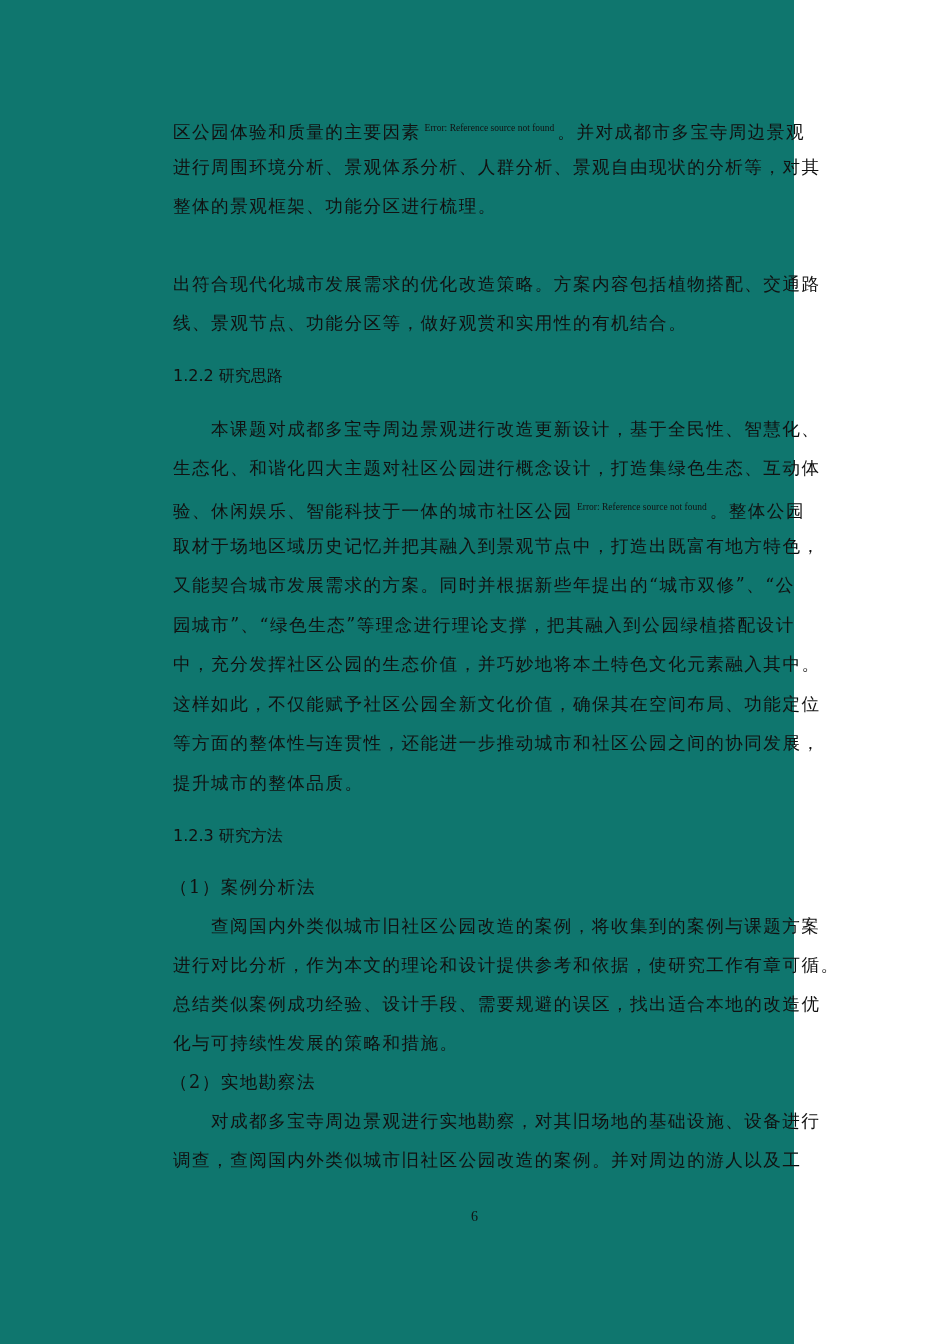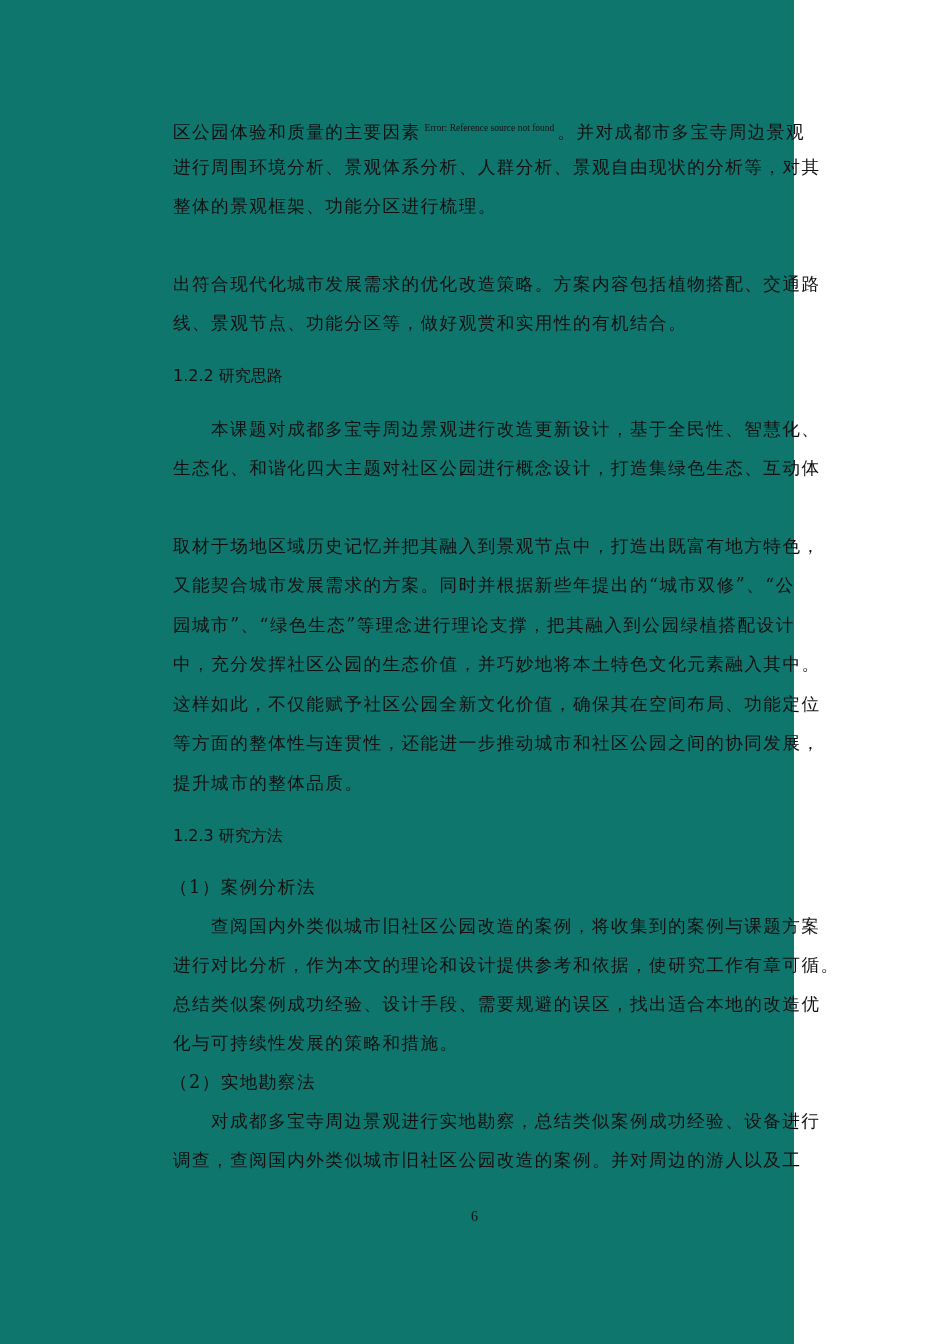--- a/index.html
+++ b/index.html
@@ -34,34 +34,35 @@
   <div class="line" style="top:156px">进行周围环境分析、景观体系分析、人群分析、景观自由现状的分析等，对其</div>
   <div class="line" style="top:195px">整体的景观框架、功能分区进行梳理。</div>
 
   <div class="line" style="top:273px">出符合现代化城市发展需求的优化改造策略。方案内容包括植物搭配、交通路</div>
   <div class="line" style="top:312px">线、景观节点、功能分区等，做好观赏和实用性的有机结合。</div>
 
   <div class="heading" style="top:365px">1.2.2 研究思路</div>
 
   <div class="line indent" style="top:418px">本课题对成都多宝寺周边景观进行改造更新设计，基于全民性、智慧化、</div>
   <div class="line" style="top:457px">生态化、和谐化四大主题对社区公园进行概念设计，打造集绿色生态、互动体</div>
+  <div class="line" style="top:496px"><span>验、休闲娱乐、智能科技于一体的城市社区公园</span><span class="sup">Error: Reference source not found</span><span>。整体公园</span></div>
   <div class="line" style="top:535px">取材于场地区域历史记忆并把其融入到景观节点中，打造出既富有地方特色，</div>
   <div class="line" style="top:574px">又能契合城市发展需求的方案。同时并根据新些年提出的“城市双修”、“公</div>
   <div class="line" style="top:614px">园城市”、“绿色生态”等理念进行理论支撑，把其融入到公园绿植搭配设计</div>
   <div class="line" style="top:653px">中，充分发挥社区公园的生态价值，并巧妙地将本土特色文化元素融入其中。</div>
   <div class="line" style="top:693px">这样如此，不仅能赋予社区公园全新文化价值，确保其在空间布局、功能定位</div>
   <div class="line" style="top:732px">等方面的整体性与连贯性，还能进一步推动城市和社区公园之间的协同发展，</div>
   <div class="line" style="top:772px">提升城市的整体品质。</div>
 
   <div class="heading" style="top:825px">1.2.3 研究方法</div>
 
   <div class="line" style="top:876px; left:170px">（1）案例分析法</div>
   <div class="line indent" style="top:915px">查阅国内外类似城市旧社区公园改造的案例，将收集到的案例与课题方案</div>
   <div class="line" style="top:954px">进行对比分析，作为本文的理论和设计提供参考和依据，使研究工作有章可循。</div>
   <div class="line" style="top:993px">总结类似案例成功经验、设计手段、需要规避的误区，找出适合本地的改造优</div>
   <div class="line" style="top:1032px">化与可持续性发展的策略和措施。</div>
 
   <div class="line" style="top:1071px; left:170px">（2）实地勘察法</div>
-  <div class="line indent" style="top:1110px">对成都多宝寺周边景观进行实地勘察，总结类似案例成功经验、设备进行</div>
+  <div class="line indent" style="top:1110px">对成都多宝寺周边景观进行实地勘察，对其旧场地的基础设施、设备进行</div>
   <div class="line" style="top:1149px">调查，查阅国内外类似城市旧社区公园改造的案例。并对周边的游人以及工</div>
 
   <div class="pageno">6</div>
 </div>
 
 </body></html>

